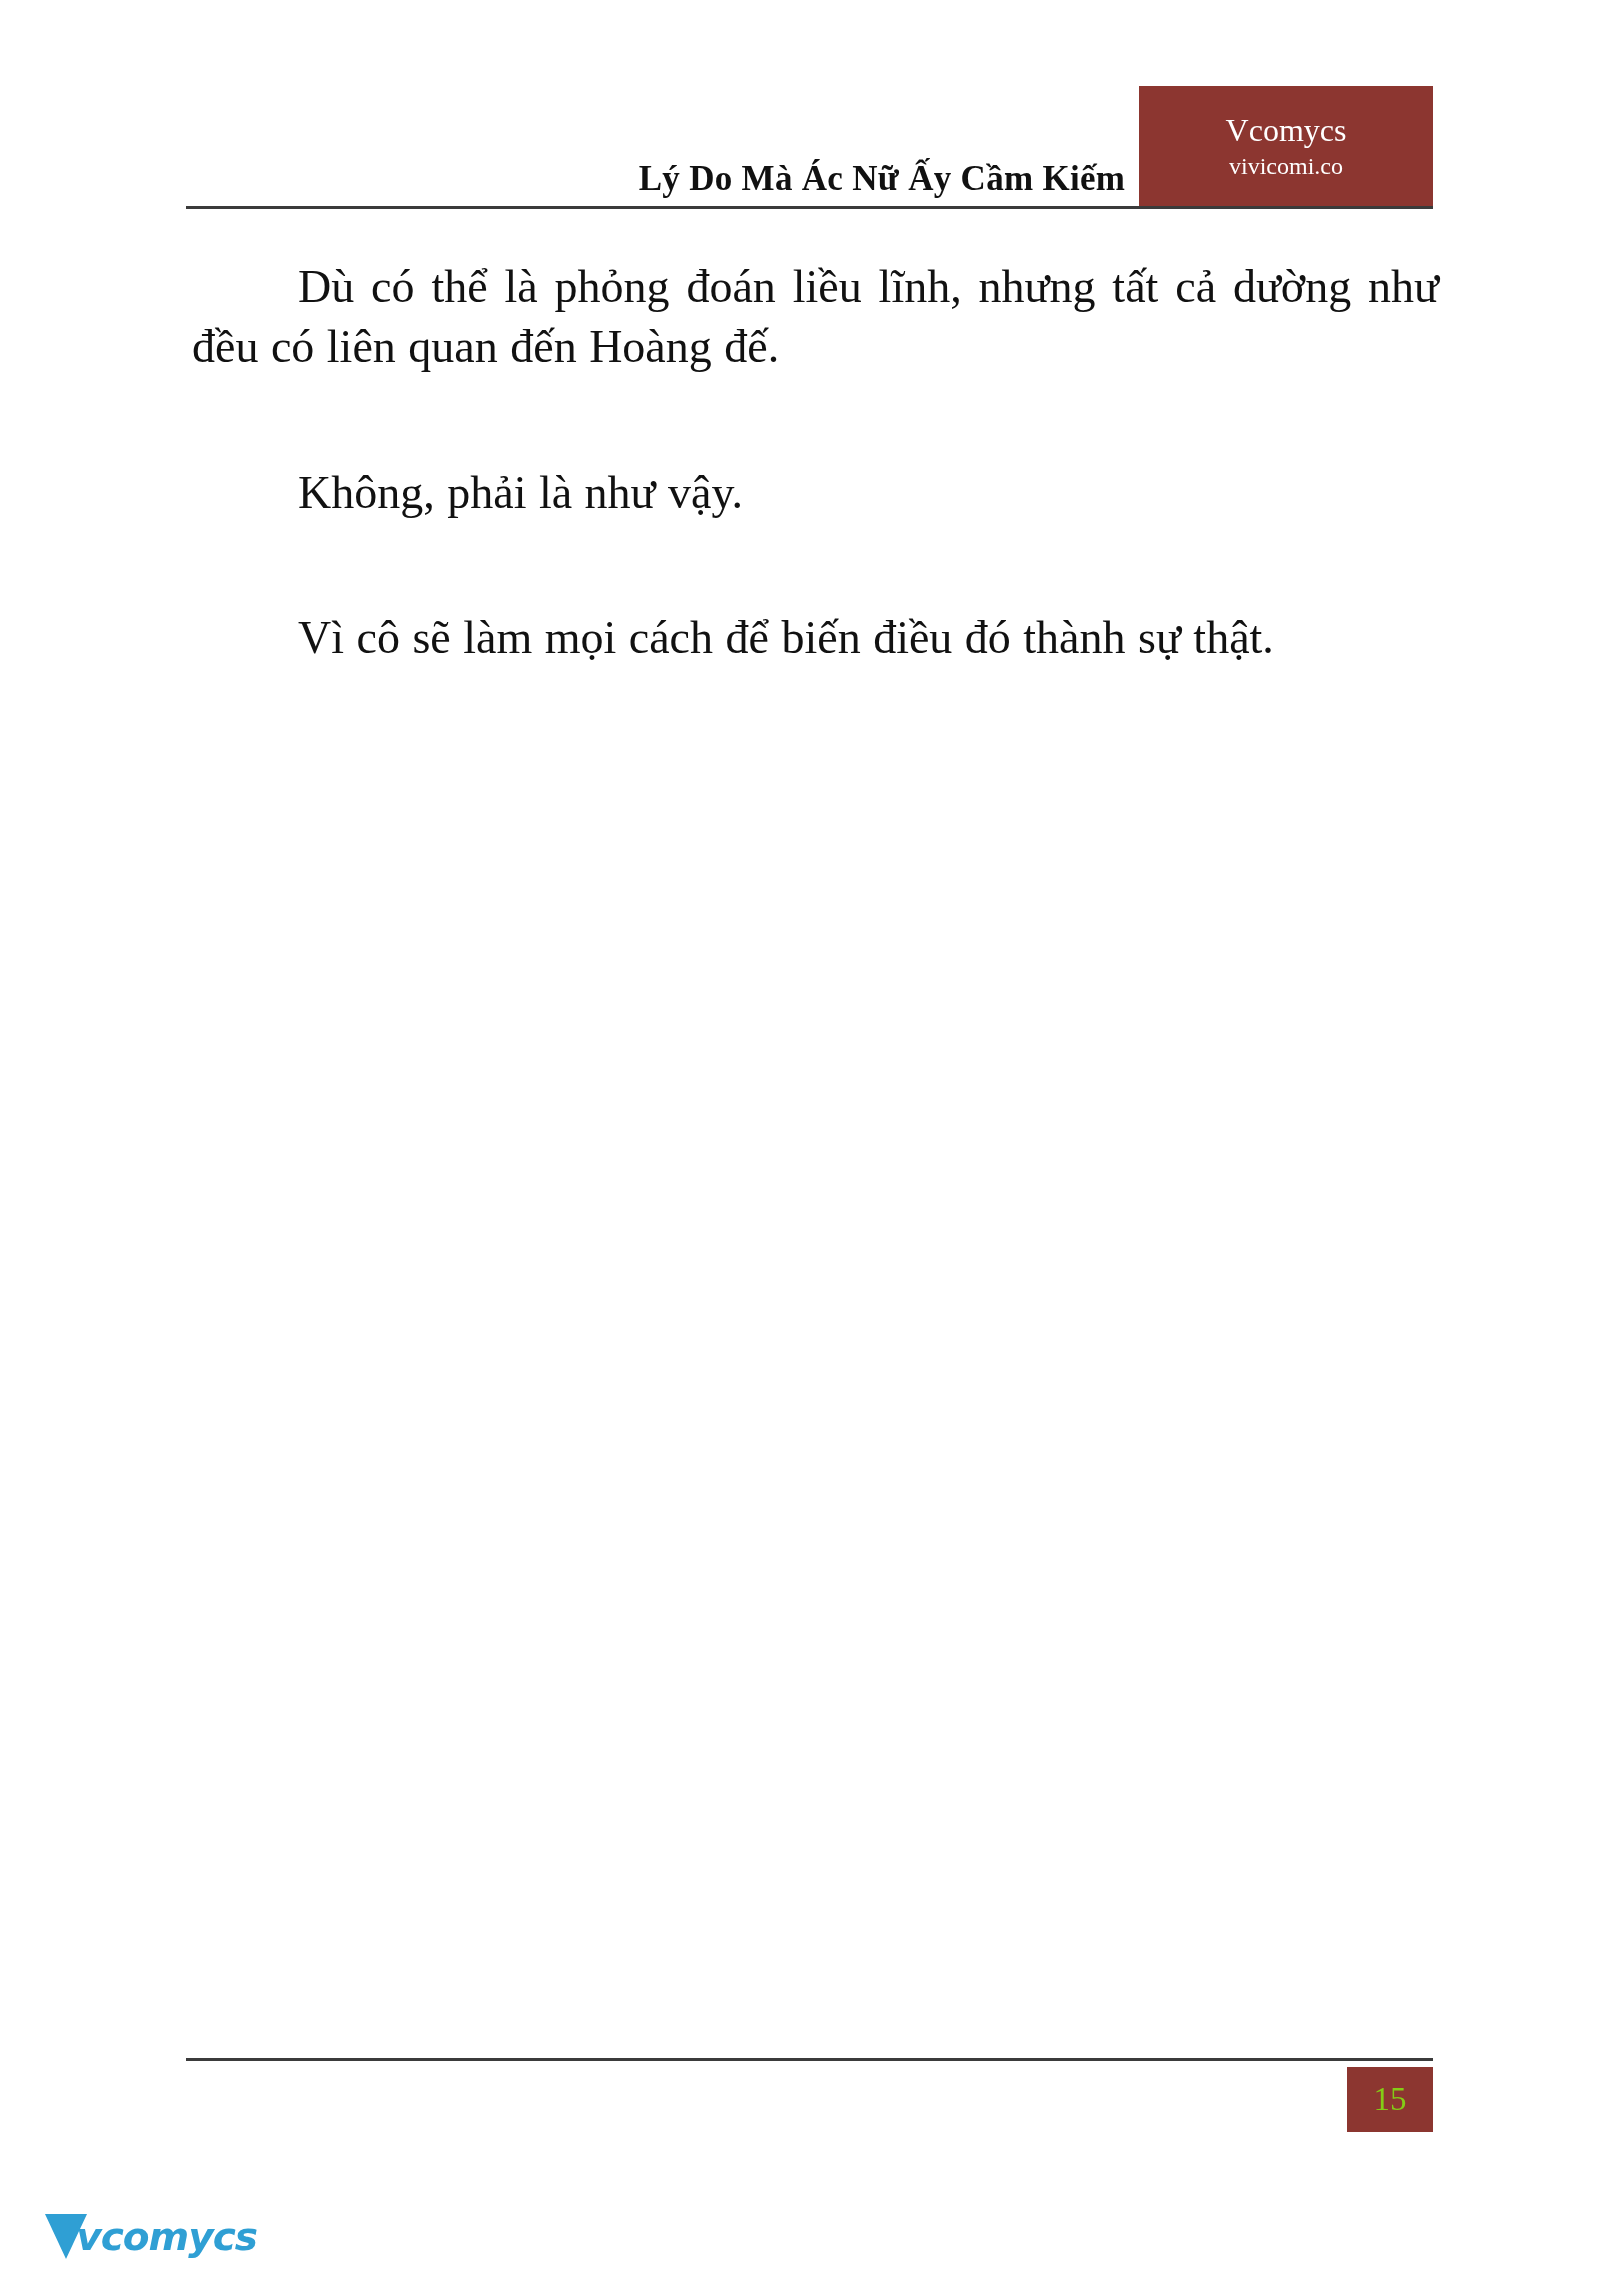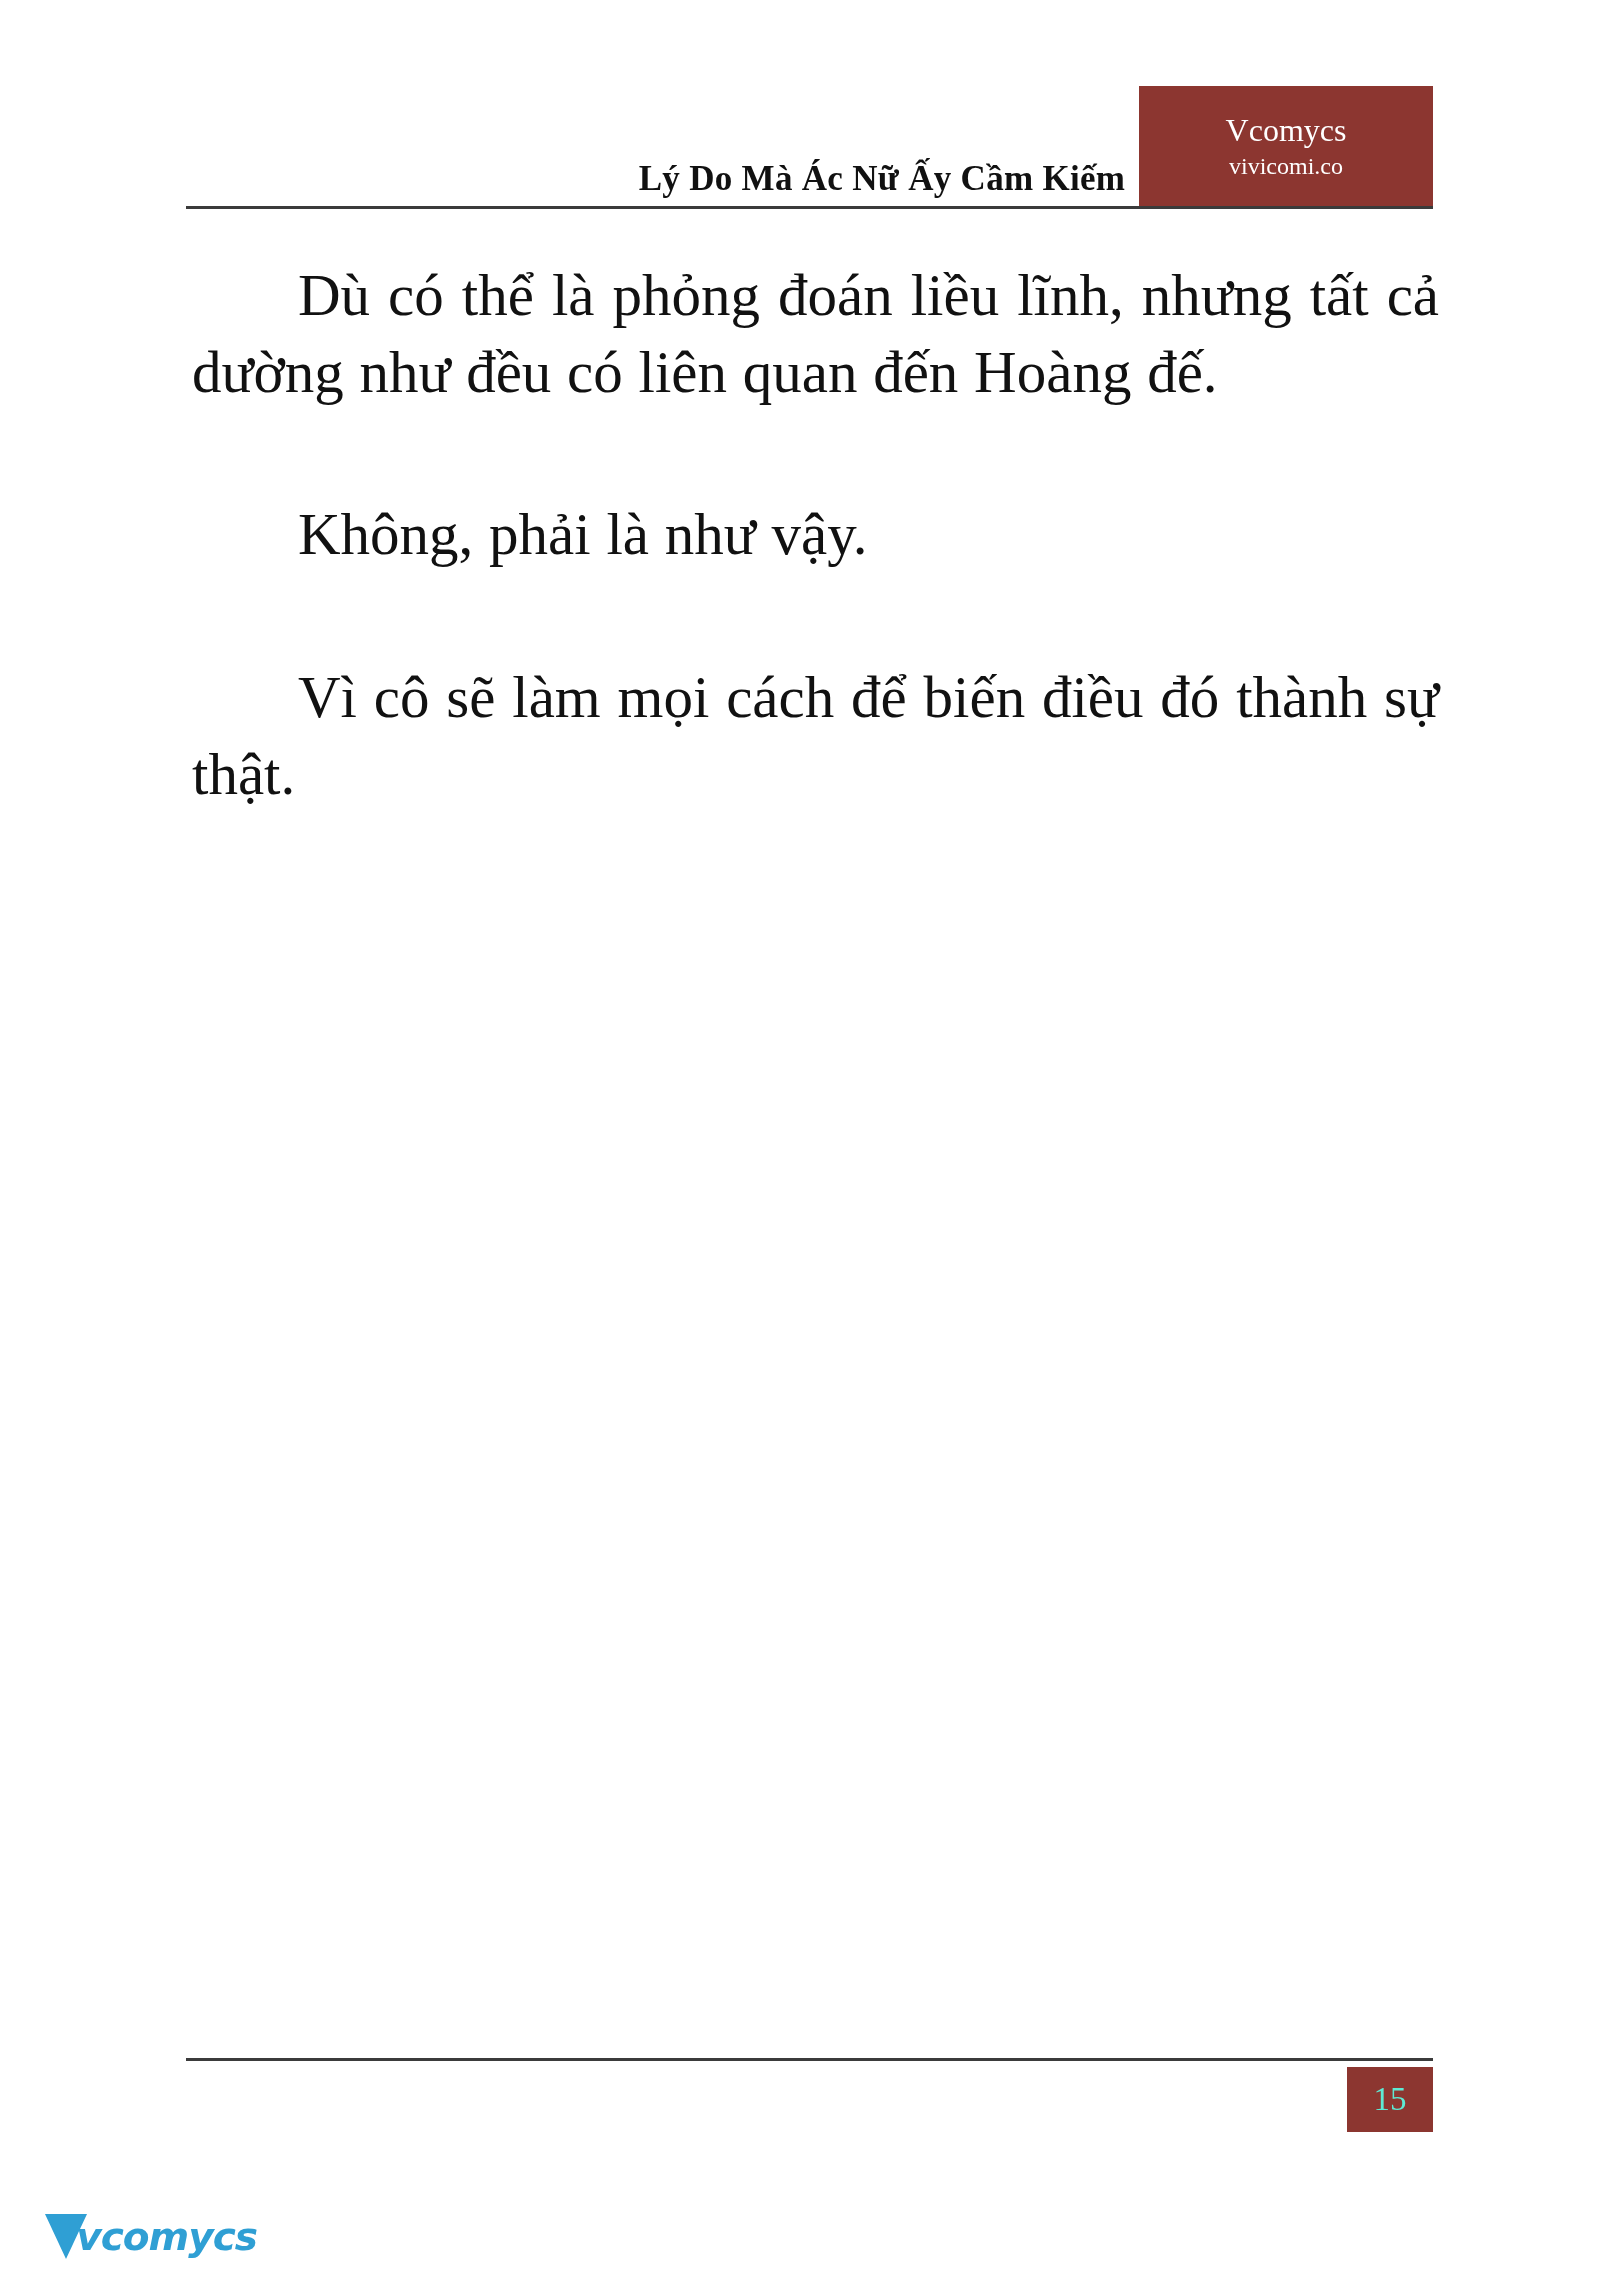--- a/index.html
+++ b/index.html
@@ -76,21 +76,21 @@
   }
 
   
   .content {
     position: absolute;
     left: 192px;
     top: 257px;
     width: 1247px;
   }
   .para {
-    font-size: 59px;
+    font-size: 46px;
     line-height: 1.3;
     text-align: justify;
     text-justify: inter-word;
     text-indent: 106px;
     margin: 0 0 86px 0;
     letter-spacing: 0px;
     word-spacing: 1px;
   }
 
   
@@ -127,21 +127,21 @@
   .footer-sep {
     color: #8a8a8a;
     margin: 0 8.8px;
     font-size: 30px;
   }
   .footer-note {
     color: #151515;
   }
   .footer-page {
     background: #8c3630;
-    color: #5eead4;
+    color: #84cc16;
     min-width: 86px;
     display: flex;
     align-items: center;
     justify-content: center;
     font-size: 33px;
   }
 
   
   .watermark {
     position: absolute;

